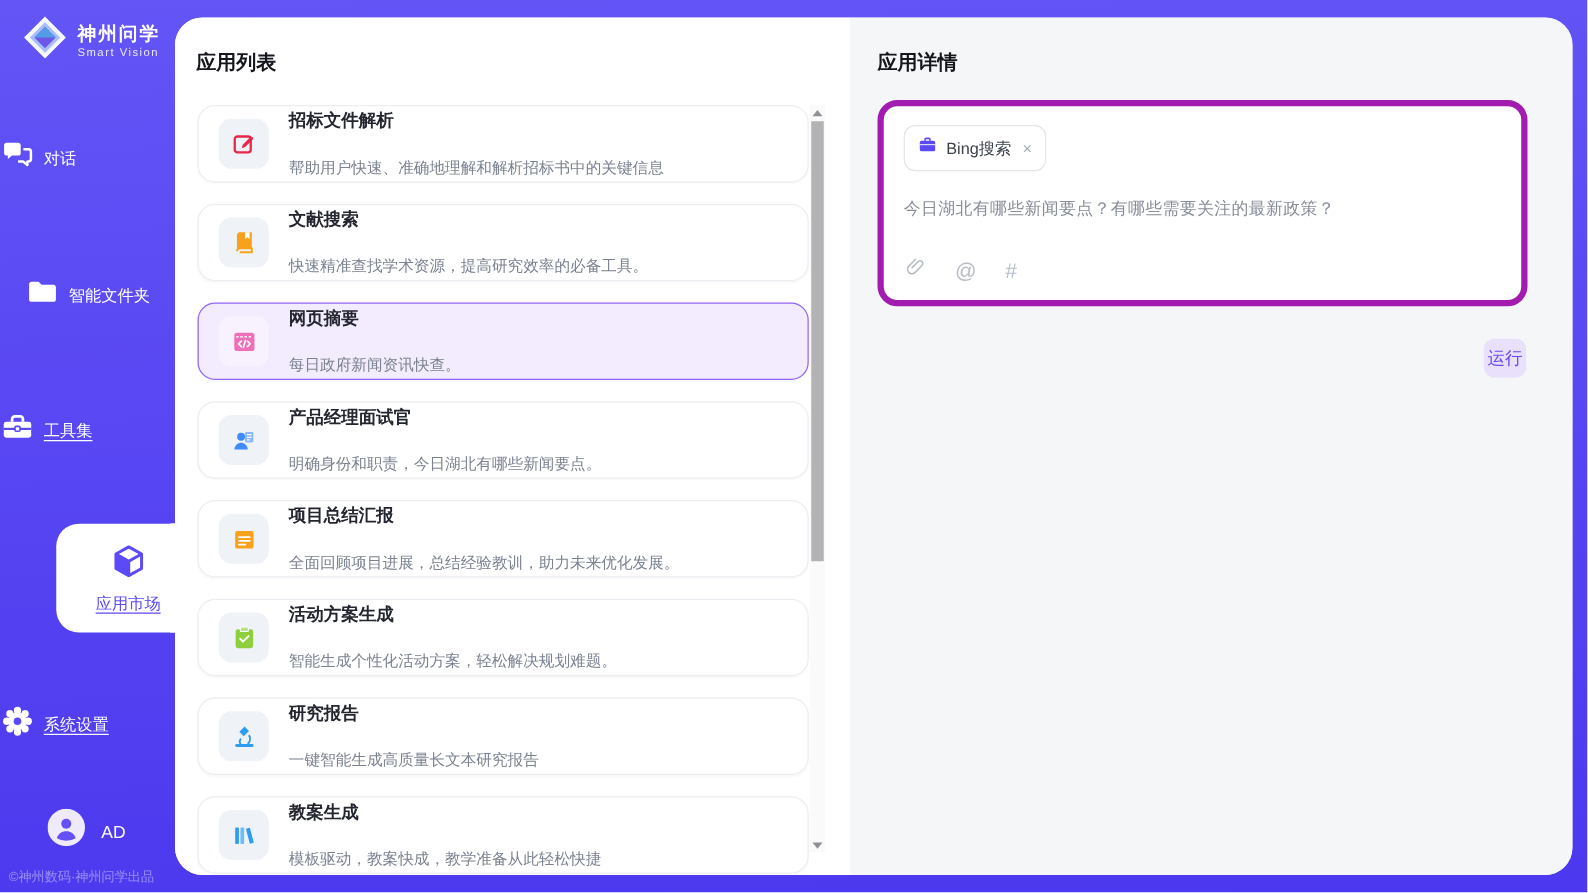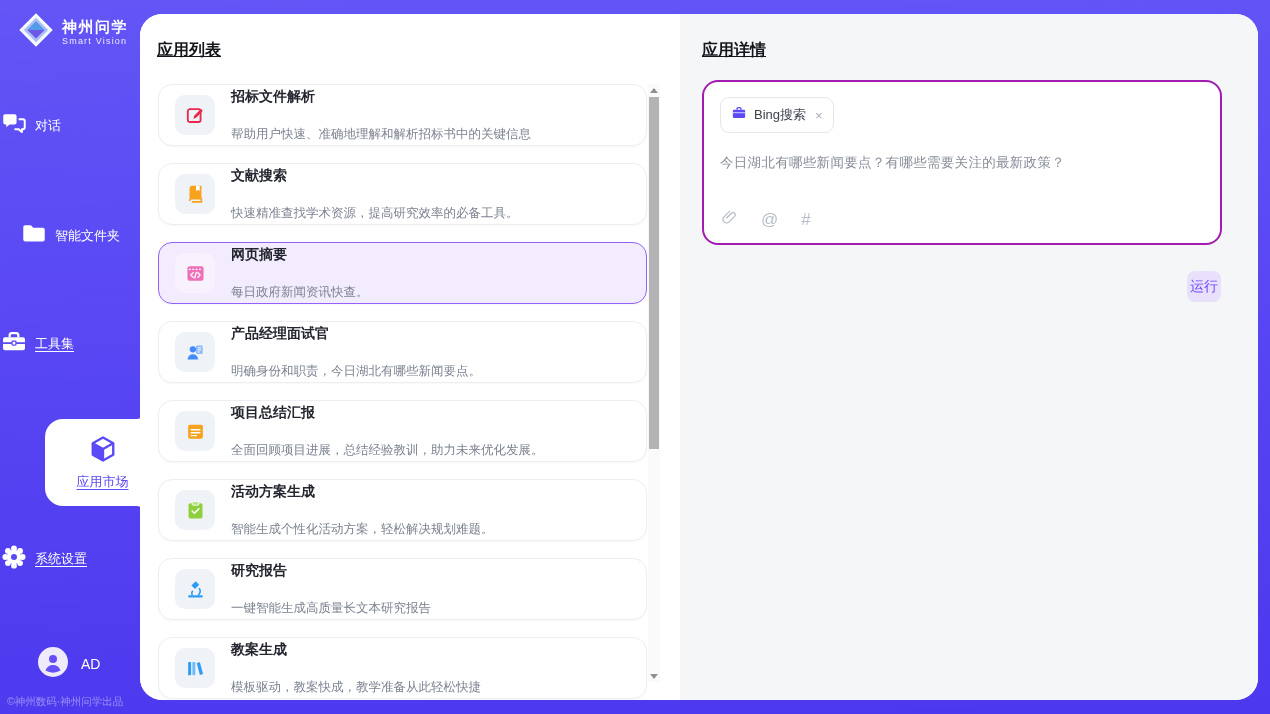--- a/index.html
+++ b/index.html
@@ -16,37 +16,37 @@
 
   
   .sidebar { position:absolute; left:0; top:0; width:140px; height:714px;padding-left:12px; }
   .brand { position:absolute; left:18px; top:12px; display:flex; align-items:center; gap:8px; }
   .brand-name { font-size:15px; font-weight:bold; color:#fff; letter-spacing:1.5px; line-height:1.2; }
   .brand-sub { font-size:9px; color:rgba(255,255,255,.88); letter-spacing:1.2px; }
   .nav-item { position:absolute; left:0; width:140px; display:flex; 
               align-items:center; gap:7px; cursor:pointer; }
   .nav-label { font-size:13px; color:#fff; }
   .u { text-decoration:underline; text-underline-offset:3px; }
-  .nav-chat { top:110px; } .nav-folder { top:220px;margin-left:20px; } .nav-tool { top:328px; } .nav-settings { top:543px; }
+  .nav-chat { top:110px; } .nav-folder { top:220px;margin-left:20px; } .nav-tool { top:328px; } .nav-settings { top:563px; }
 
   .active-bubble { position:absolute; left:25px; width:115px; top:419px; height:87px; background:#fff;
                    border-radius:18px 0 0 18px; display:flex; flex-direction:column; align-items:center;
                    justify-content:center; gap:5px; cursor:pointer;margin-left:20px; }
   .active-bubble::before { content:""; position:absolute; right:0; top:-24px; width:24px; height:24px;
                    background:radial-gradient(circle at 0 0, rgba(255,255,255,0) 23.5px, #fff 24px); }
   .active-bubble::after  { content:""; position:absolute; right:0; bottom:-24px; width:24px; height:24px;
                    background:radial-gradient(circle at 0 100%, rgba(255,255,255,0) 23.5px, #fff 24px); }
   .active-bubble .nav-label { color:#5b4af5; }
 
   .user-row { position:absolute; left:38px; top:647px; display:flex; align-items:center; gap:13px; cursor:pointer; }
   .user-initials { color:#fff; font-size:14px; }
   .copyright { position:absolute; left:7px; bottom:5px; font-size:10.5px; color:rgba(255,255,255,.42); white-space:nowrap; }
 
   
-  .list-title, .detail-title { position:absolute; top:26px; font-size:16px; font-weight:bold; color:#14161c;text-decoration:underline; }
+  .list-title, .detail-title { position:absolute; top:26px; font-size:16px; font-weight:bold; color:#14161c; }
   .list-title { left:17px; }
   .cards { position:absolute; left:18px; top:70px; width:489px; }
   .card { display:flex; align-items:center; gap:16px; height:62px; padding:0 16px; margin-bottom:17px;
           background:#fff; border:1px solid #eceef2; border-radius:14px; cursor:pointer;
           box-shadow:0 1px 2px rgba(20,22,40,.03); }
   .card.selected { background:#f2ecfe; border:1px solid #9263f8; }
   .app-icon { width:40px; height:40px; border-radius:10px; background:#eff2f6; flex:none;
               display:flex; align-items:center; justify-content:center; }
   .card.selected .app-icon { background:#f7f2fe; }
   .card-title { font-size:14px; font-weight:bold; color:#23262e; }
@@ -56,21 +56,21 @@
   .scrollbar { position:absolute; top:70px; bottom:18px; right:20px; width:12px; background:#fafafa; }
   .sb-thumb { position:absolute; left:1px; right:1px; top:13px; height:352px; background:#b3b3b5; cursor:pointer; }
   .sb-arrow { position:absolute; left:0; width:12px; height:12px; display:flex; align-items:center; justify-content:center; cursor:pointer; }
   .sb-arrow.up { top:0; } .sb-arrow.down { bottom:0; }
   .tri-up { width:0; height:0; border-left:4px solid transparent; border-right:4px solid transparent; border-bottom:5px solid #8f9096; }
   .tri-down { width:0; height:0; border-left:4px solid transparent; border-right:4px solid transparent; border-top:5px solid #8f9096; }
 
   
   .detail-title { left:22px; }
   .query-card { position:absolute; left:22px; top:66px; width:520px; height:165px; background:#fff;
-                border:2px solid #a21caf; border-radius:16px; padding:15px 16px; cursor:text; }
+                border:5px solid #a21caf; border-radius:16px; padding:15px 16px; cursor:text; }
   .tool-tag { display:inline-flex; align-items:center; gap:7px; padding:7px 10px; background:#fff;
               border:1px solid #e4e6ea; border-radius:9px; cursor:pointer; }
   .tag-label { font-size:13px; color:#3c414c; }
   .tag-x { color:#a7adb8; font-size:13px; margin-left:2px; cursor:pointer; }
   .query-text { margin-top:21px; font-size:13.5px; color:#878d98; letter-spacing:.3px; }
   .attach-row { position:absolute; left:17px; bottom:13px; display:flex; align-items:center; gap:23px; }
   .attach-glyph { font-size:17px; color:#b7bdc7; line-height:1; cursor:pointer; }
   .run-btn { position:absolute; top:257px; right:37px; width:34px; height:31px; background:#e9e0fc;
              color:#6b4af6; font-size:14px; border:none; border-radius:8px; cursor:pointer;
              font-family:"Liberation Sans", sans-serif; }

